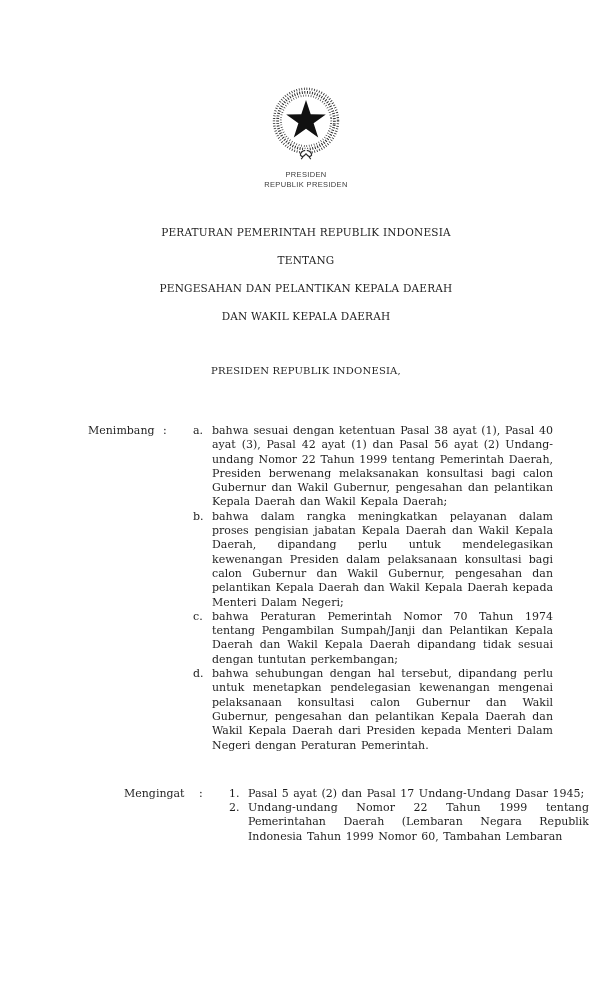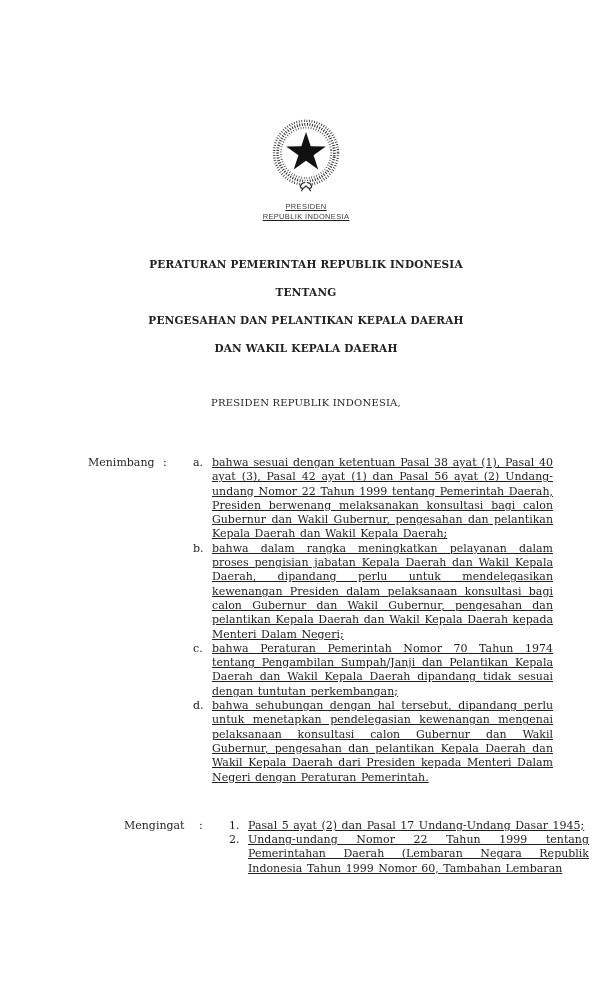--- a/index.html
+++ b/index.html
@@ -5,76 +5,76 @@
   html, body { margin: 0; padding: 0; background: #ffffff; }
   .page {
     position: relative;
     width: 612px;
     height: 1008px;
     background: #ffffff;
     overflow: hidden;
     font-family: "DejaVu Serif", serif;
     color: #1f1f1f;
   }
-  .emblem-wrap { text-align: center; padding-top: 116px; text-decoration: underline; }
+  .emblem-wrap { text-align: center; padding-top: 84px; }
   .emblem-svg { width: 82px; height: 80px; display: inline-block; }
   .agency {
     font-family: "Liberation Sans", sans-serif;
     font-size: 7.5px;
     line-height: 10px;
     letter-spacing: 0.35px;
     color: #3c3c3c;
     margin-top: 2px;
     text-align: center;
   }
   .title-block {
     margin-top: 28px;
     text-align: center;
     font-size: 10.5px;
     letter-spacing: 0.2px;
     color: #222222;
   }
-  .title-line { height: 28px; line-height: 28px; white-space: nowrap; font-weight: bold; }
+  .title-line { height: 28px; line-height: 28px; white-space: nowrap; }
   .preamble {
     margin-top: 34px;
     text-align: center;
     font-size: 10px;
     letter-spacing: 0.2px;
     line-height: 14px;
   }
   .section { font-size: 11px; line-height: 14.3px; }
   .section.menimbang { margin-top: 46px; }
   .section.mengingat { margin-top: 34px; padding-left: 36px; }
   .item-row {
     display: grid;
     grid-template-columns: 75px 30px 19px 341px;
     margin-left: 88px;
   }
   .col-label { text-align: left; }
   .col-colon { text-align: left; }
   .col-marker { text-align: left; }
-  .col-text { text-align: justify; word-spacing: 1px; text-decoration: underline; }
+  .col-text { text-align: justify; word-spacing: 1px; }
 </style>
 </head>
 <body>
 
 <div class="page">
 
   <div class="emblem-wrap">
     <svg class="emblem-svg" viewBox="0 0 100 100" aria-hidden="true">
       <circle cx="50" cy="46" r="40" fill="none" stroke="#2a2a2a" stroke-width="3" stroke-dasharray="1 2.2"></circle>
       <circle cx="50" cy="46" r="35.5" fill="none" stroke="#242424" stroke-width="3.5" stroke-dasharray="1.2 2" transform="rotate(8 50 46)"></circle>
       <circle cx="50" cy="46" r="31.5" fill="none" stroke="#2a2a2a" stroke-width="2.5" stroke-dasharray="0.8 2.4" transform="rotate(-6 50 46)"></circle>
       <circle cx="50" cy="87" r="6.5" fill="#ffffff"></circle>
       <path d="M50 20 L55.88 37.91 L74.73 37.97 L59.51 49.09 L65.28 67.03 L50 56 L34.72 67.03 L40.49 49.09 L25.27 37.97 L44.12 37.91 Z" fill="#111111"></path>
       <path d="M49 83 q-6 1 -6 6 q3 4 7 -2 M51 83 q6 1 6 6 q-3 4 -7 -2 M47 90 l-3 4 M53 90 l3 4" fill="none" stroke="#2a2a2a" stroke-width="1.4"></path>
     </svg>
     <div class="agency">
       <div>PRESIDEN</div>
-      <div>REPUBLIK INDONESIA</div>
+      <div>REPUBLIK PRESIDEN</div>
     </div>
   </div>
 
   <div class="title-block">
     <div class="title-line">PERATURAN PEMERINTAH REPUBLIK INDONESIA</div>
     <div class="title-line">TENTANG</div>
     <div class="title-line">PENGESAHAN DAN PELANTIKAN KEPALA DAERAH</div>
     <div class="title-line">DAN WAKIL KEPALA DAERAH</div>
   </div>
 

